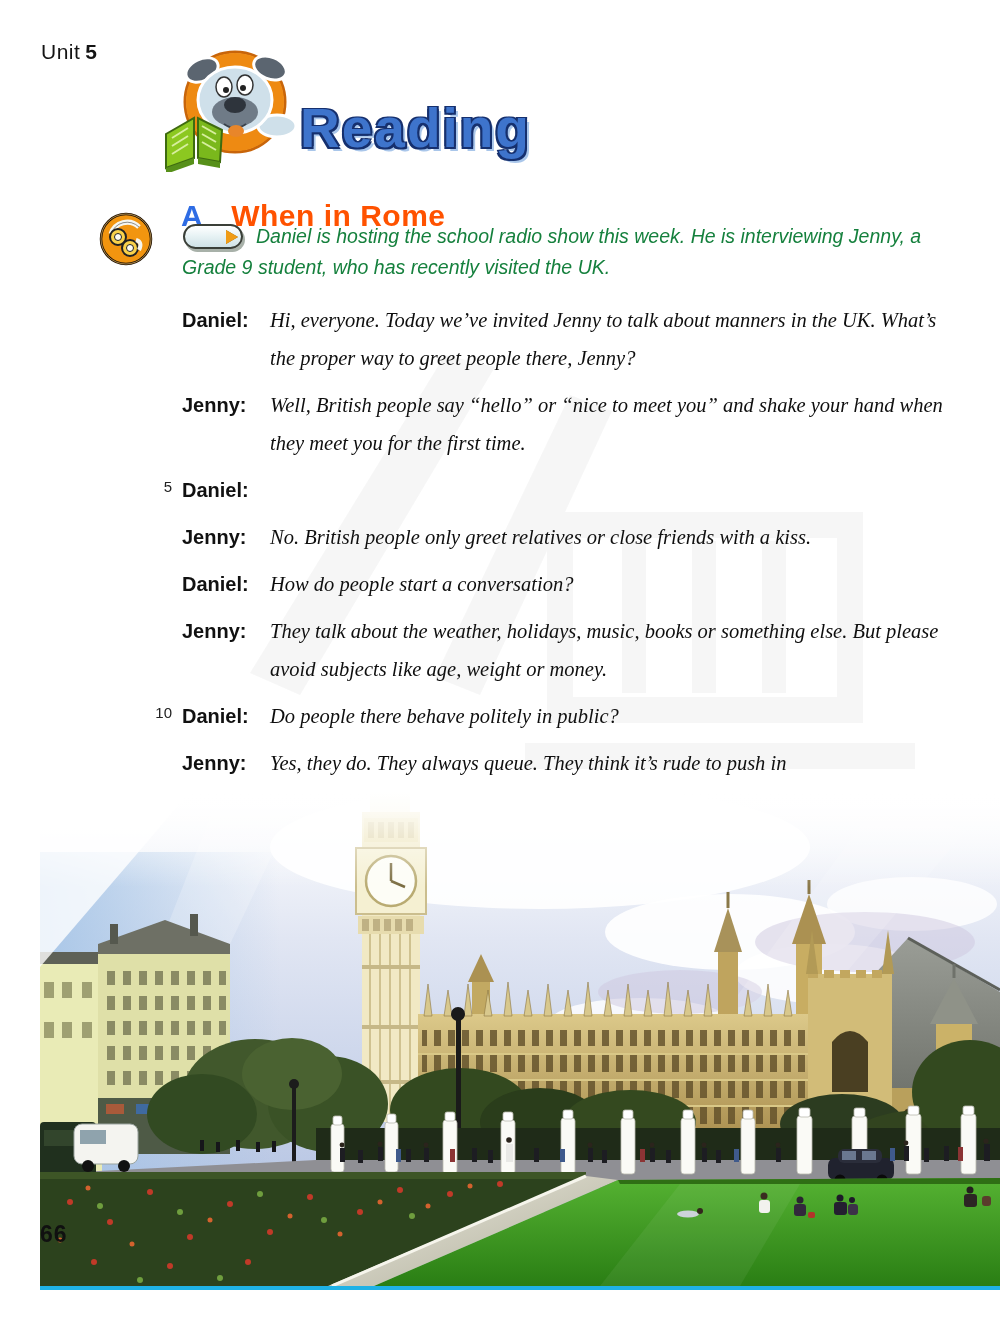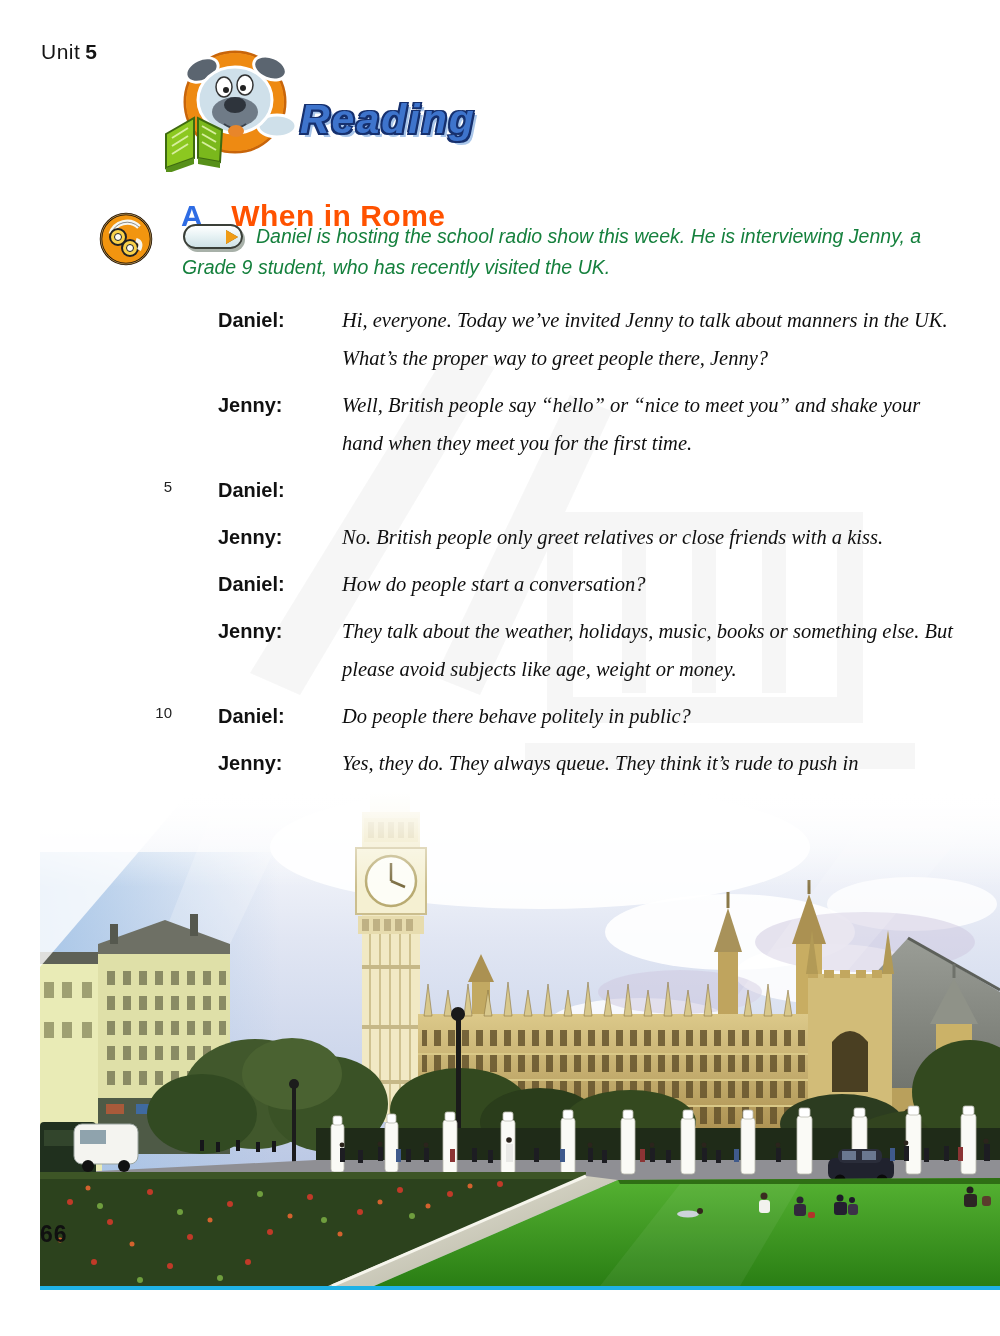--- a/index.html
+++ b/index.html
@@ -5,45 +5,44 @@
   html,body{margin:0;padding:0;}
   body{
     width:1000px;height:1336px;position:relative;background:#ffffff;
     font-family:"Liberation Sans",sans-serif;color:#111;overflow:hidden;
   }
   
   .unit{position:absolute;left:41px;top:40px;font-size:21px;color:#141414;letter-spacing:.5px;text-align:right;}
   .unit b{font-weight:bold;margin-left:5px;}
   .logo{position:absolute;left:140px;top:46px;width:180px;height:126px;}
   .reading-title{
-    position:absolute;left:300px;top:96px;font-size:41px;font-weight:bold;letter-spacing:2px;
+    position:absolute;left:300px;top:96px;font-size:55px;font-weight:bold;letter-spacing:2px;
     color:#3e74cc;
     text-shadow:-2px -1px 0 #16306e,2px -1px 0 #16306e,-2px 2px 0 #16306e,2px 2px 0 #16306e,4px 4px 0 #a9c6ea;
-    font-style:italic;
   }
   .part-row{position:absolute;left:181px;top:170px;font-weight:bold;font-size:30px;letter-spacing:.5px;margin-top:29px;}
   .part-letter{color:#2e6ce4;margin-right:28px;}
   .part-title{color:#ff5200;}
   
   .listen-icon{position:absolute;left:97px;top:210px;width:58px;height:58px;}
   .intro{
     position:absolute;left:182px;top:221px;width:778px;
     font-style:italic;font-size:19.5px;line-height:31px;color:#15803d;
     text-indent:74px;
   }
   .audio-pill{
     position:absolute;left:0;top:3px;width:60px;height:25px;border-radius:14px;
     background:linear-gradient(180deg,#ffffff 0%,#e8f3f5 45%,#cfe2e6 100%);
     border:2px solid #3a3f38;box-shadow:2px 3px 0 rgba(110,125,112,.6);
     display:flex;align-items:center;justify-content:flex-end;padding-right:3px;box-sizing:border-box;
   }
   .play-tri{width:0;height:0;border-left:12px solid #f09c16;border-top:7px solid transparent;border-bottom:7px solid transparent;filter:drop-shadow(0 0 .5px #7a5408);}
   
   .dialogue{position:absolute;left:148px;top:301px;width:815px;}
-  .turn{display:grid;grid-template-columns:24px 98px 1fr;margin-bottom:9px;gap:36px;}
+  .turn{display:grid;grid-template-columns:24px 98px 1fr;margin-bottom:9px;}
   .turn .num{font-size:15px;color:#222;text-align:right;padding-top:7px;padding-right:0;font-family:"Liberation Sans",sans-serif;}
   .turn .spk{font-weight:bold;font-size:20px;line-height:38px;font-family:"Liberation Sans",sans-serif;padding-left:10px;}
   .turn .txt{font-family:"Liberation Serif","DejaVu Serif",serif;font-size:20.5px;line-height:38px;color:#0e0e0e;max-width:678px;font-style:italic;}
   
   .watermark{position:absolute;left:230px;top:355px;width:720px;height:470px;opacity:.045;pointer-events:none;}
   
   .photo{
     position:absolute;left:40px;top:792px;width:960px;height:494px;
     border-bottom:4px solid #1fb2e6;overflow:hidden;background:#dfe6f2;
   }

